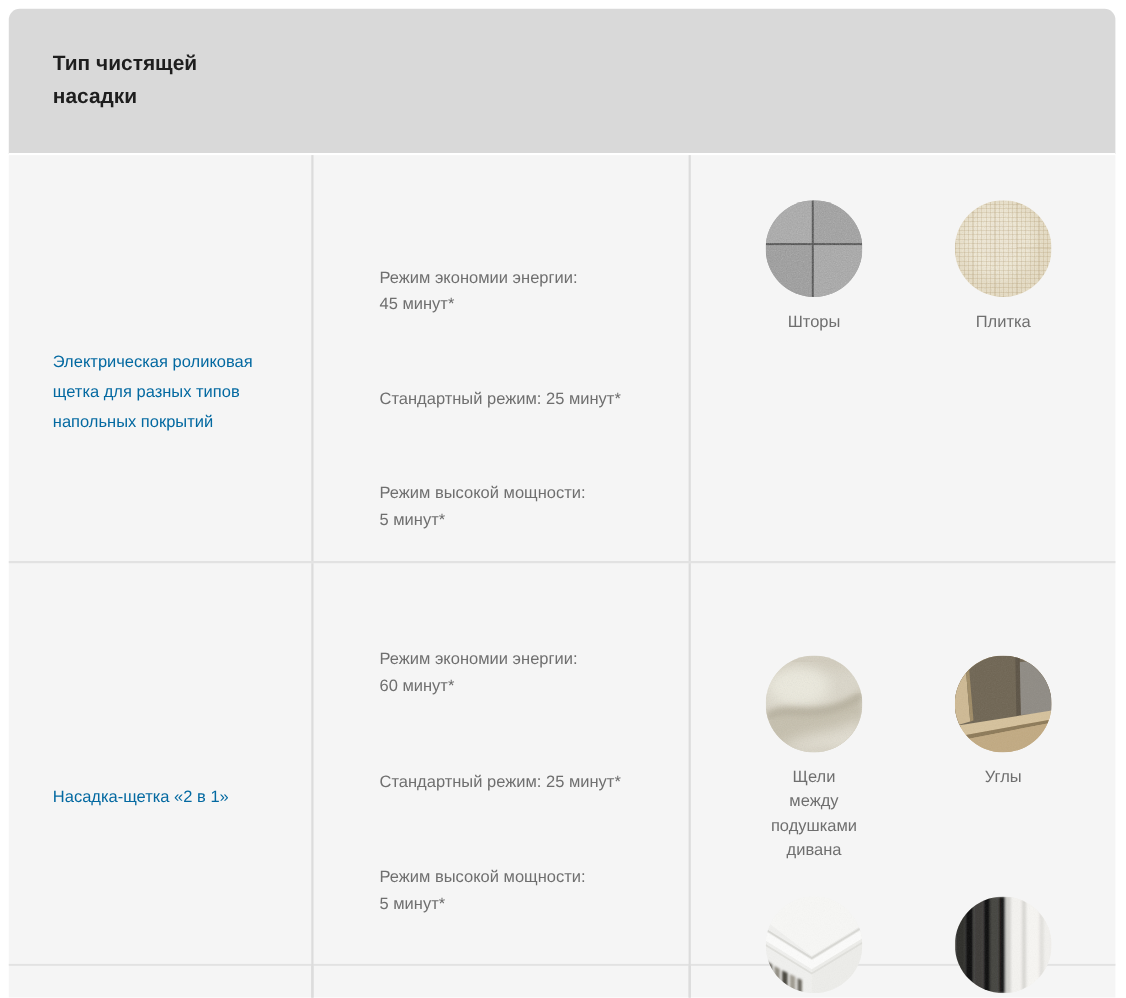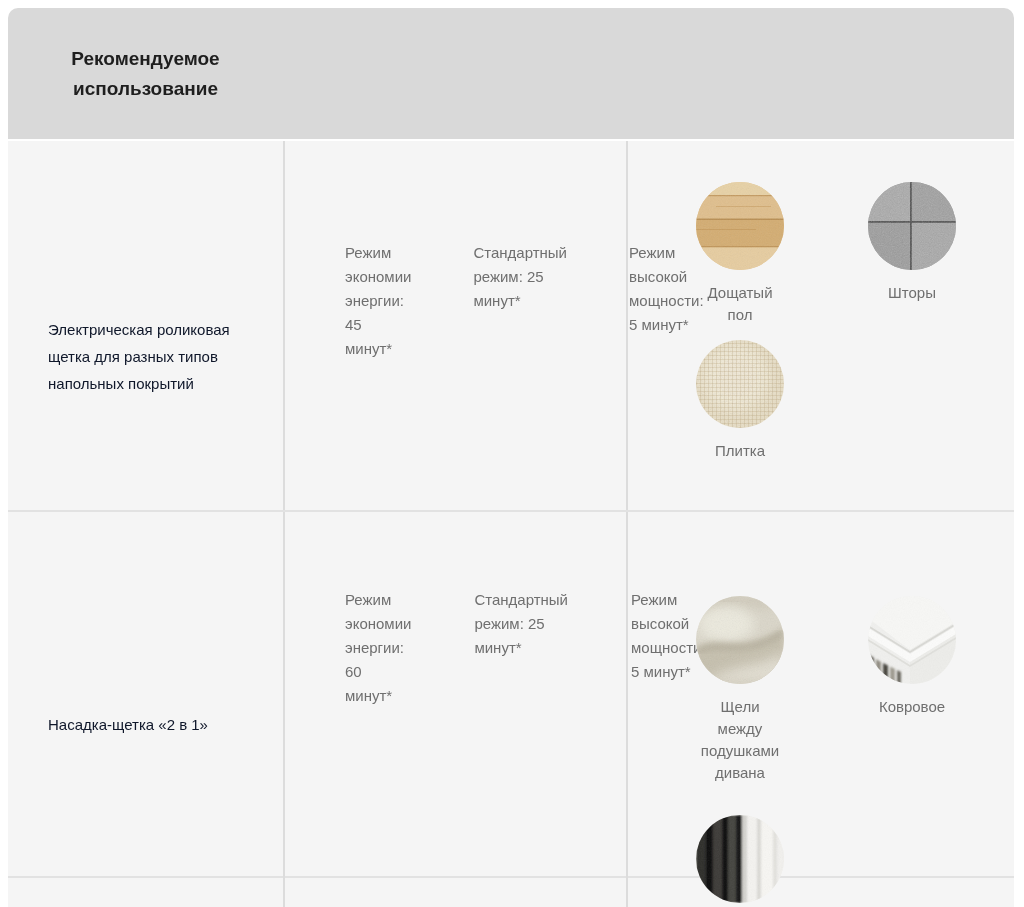--- a/index.html
+++ b/index.html
@@ -21,25 +21,25 @@
   .th-center{justify-content:center;text-align:center;}
   .th3 span{display:block;max-width:240px;}
 
   .trow{display:grid;grid-template-columns:275px 343px 1fr;background:#f5f5f5;box-sizing:border-box;}
   .row1{height:369px;}
   .row2{height:366px;border-top:2px solid #e2e2e2;position:relative;z-index:2;}
   .row3{height:31px;border-top:2px solid #e2e2e2;}
   .td{box-sizing:border-box;overflow:visible;}
   .td + .td{border-left:2px solid #dcdcdc;}
 
-  .cell-attachment{display:flex;align-items:center;padding:0 25px 0 40px;color:#0f172a;font-size:15px;line-height:27px;}
+  .cell-attachment{display:flex;align-items:center;padding:0 25px 0 40px;color:#0369a1;font-size:15px;line-height:27px;}
   .cell-attachment span{display:block;max-width:205px;white-space:pre-line;}
   .row1 .cell-attachment{padding-top:62px;}
 
-  .cell-times{display:flex;flex-direction:row;padding-left:60px;padding-right:16px;color:#6f6f6f;font-size:15px;line-height:24px;}
+  .cell-times{display:flex;flex-direction:column;padding-left:60px;padding-right:16px;color:#6f6f6f;font-size:15px;line-height:24px;}
   .row1 .cell-times{padding-top:100px;gap:62px;}
   .row2 .cell-times{padding-top:76px;gap:63px;}
   .cell-times p{margin:0;white-space:pre-line;}
 
   .usage-grid{display:grid;grid-template-columns:172px 172px;justify-content:center;padding-left:10px;}
   .row1 .usage-grid{padding-top:41px;row-gap:14px;}
   .row2 .usage-grid{padding-top:36px;row-gap:31px;margin-top:48px;}
   .usage-item{display:flex;flex-direction:column;align-items:center;}
   .swatch{width:88px;height:88px;border-radius:50%;overflow:hidden;position:relative;flex:0 0 auto;}
   .swatch svg.tex{display:block;width:88px;height:88px;}
@@ -82,58 +82,39 @@
       </filter>
     <filter id="fBlur6">
         <feGaussianBlur stdDeviation="6"></feGaussianBlur>
       </filter>
   </defs>
 </svg>
 
 <div class="table">
 
   <div class="thead">
-    <div class="th th-center th3">
-      <span>Рекомендуемое использование</span>
+    <div class="th th1">
+      <span>Тип чистящей насадки</span>
     </div>
   </div>
 
   <div class="trow row1">
     <div class="td cell-attachment">
       <span>Электрическая роликовая щетка для разных типов напольных покрытий</span>
     </div>
     <div class="td cell-times">
       <p>Режим экономии энергии:
 45 минут*</p>
       <p>Стандартный режим: 25 минут*</p>
       <p>Режим высокой мощности:
 5 минут*</p>
     </div>
     <div class="td cell-uses">
       <div class="usage-grid">
 
-        <div class="usage-item">
-          <div class="swatch">
-            <svg class="tex" viewBox="0 0 88 88" preserveAspectRatio="none" aria-hidden="true">
-              <rect width="88" height="88" fill="#e3c493"></rect>
-              <rect y="0" width="88" height="13" fill="#e8d2a6"></rect>
-              <rect y="13" width="88" height="1.5" fill="#c49a60"></rect>
-              <rect y="14.5" width="88" height="22" fill="#e0bf8d"></rect>
-              <rect y="36.5" width="88" height="1.5" fill="#b98e52"></rect>
-              <rect y="38" width="88" height="26" fill="#d4ad72"></rect>
-              <rect x="0" y="47" width="60" height="1" fill="#c39557" opacity=".7"></rect>
-              <rect y="64" width="88" height="1.5" fill="#c09559"></rect>
-              <rect y="65.5" width="88" height="22.5" fill="#e7cda0"></rect>
-              <rect x="20" y="24" width="55" height="1" fill="#c79d61" opacity=".6"></rect>
-              <rect width="88" height="88" filter="url(#fNoiseFine)" opacity="0.13"></rect>
-            </svg>
-          </div>
-          <div class="usage-label">Дощатый
-пол</div>
-        </div>
 
         <div class="usage-item">
           <div class="swatch">
             <svg class="tex" viewBox="0 0 88 88" preserveAspectRatio="none" aria-hidden="true">
               <rect width="88" height="88" fill="#a5a5a5"></rect>
               <rect width="42" height="39" fill="#aaaaaa"></rect>
               <rect x="43.5" width="44.5" height="39" fill="#a0a0a0"></rect>
               <rect y="40.5" width="42" height="47.5" fill="#9c9c9c"></rect>
               <rect x="43.5" y="40.5" width="44.5" height="47.5" fill="#a8a8a8"></rect>
               <rect x="42" width="1.8" height="88" fill="#4e4e4e"></rect>
@@ -185,20 +166,37 @@
               <path d="M10,88 C30,66 60,74 88,56 L88,88 Z" fill="#e2ded1" filter="url(#fBlur6)"></path>
               <rect width="88" height="88" filter="url(#fNoiseFine)" opacity="0.14"></rect>
             </svg>
           </div>
           <div class="usage-label">Щели
 между
 подушками
 дивана</div>
         </div>
 
+        <div class="usage-item">
+          <div class="swatch">
+            <svg class="tex" viewBox="0 0 88 88" preserveAspectRatio="none" aria-hidden="true">
+              <rect width="88" height="88" fill="#c7ae85"></rect>
+              <polygon points="0,0 88,0 88,52 0,66" fill="#6f6553"></polygon>
+              <polygon points="58,6 88,3 88,52 60,54" fill="#8f8b84"></polygon>
+              <polygon points="55,0 59,0 60,54 56,55" fill="#5c5345"></polygon>
+              <polygon points="0,0 9,0 14,60 0,64" fill="#cfba94"></polygon>
+              <polygon points="9,0 12,0 17,59 14,60" fill="#a08c66"></polygon>
+              <polygon points="0,64 88,50 88,58 0,74" fill="#d6c29c"></polygon>
+              <polygon points="0,74 88,58 88,61 0,78" fill="#8d7a58"></polygon>
+              <polygon points="0,78 88,61 88,88 0,88" fill="#c2aa82"></polygon>
+              <rect width="88" height="88" filter="url(#fNoiseFine)" opacity="0.1"></rect>
+            </svg>
+          </div>
+          <div class="usage-label">Углы</div>
+        </div>
 
         <div class="usage-item">
           <div class="swatch">
             <svg class="tex" viewBox="0 0 88 88" preserveAspectRatio="none" aria-hidden="true">
               <rect width="88" height="88" fill="#f0f0ee"></rect>
               <polygon points="0,0 88,0 88,26 42,54 0,22" fill="#f7f7f5"></polygon>
               <polygon points="42,54 88,26 88,88 42,88" fill="#ededea"></polygon>
               <path d="M0,30 L42,56 L88,28" stroke="#d9d9d5" stroke-width="1.6" fill="none"></path>
               <path d="M0,36 L42,62 L88,34" stroke="#fbfbfa" stroke-width="7" fill="none"></path>
               <path d="M0,44 L42,70 L88,42" stroke="#e0e0dc" stroke-width="1.6" fill="none"></path>

